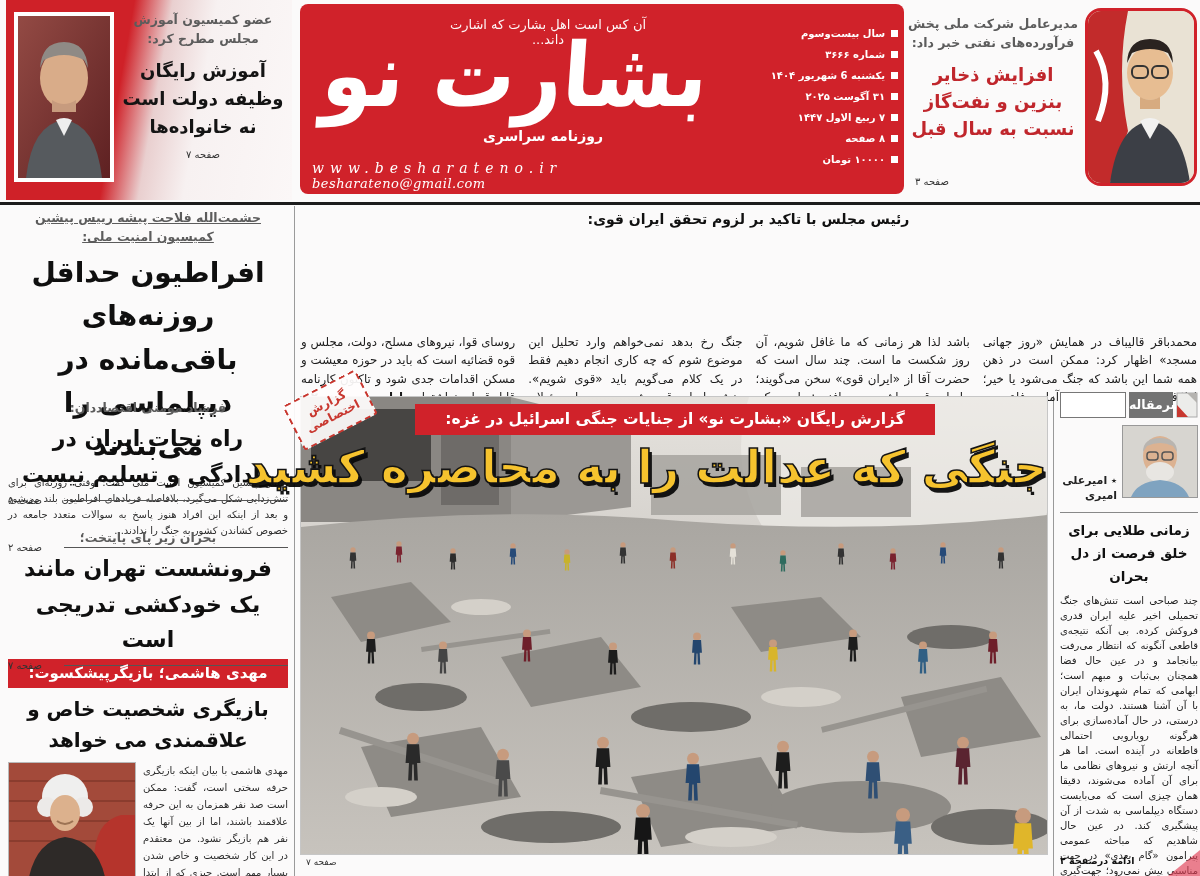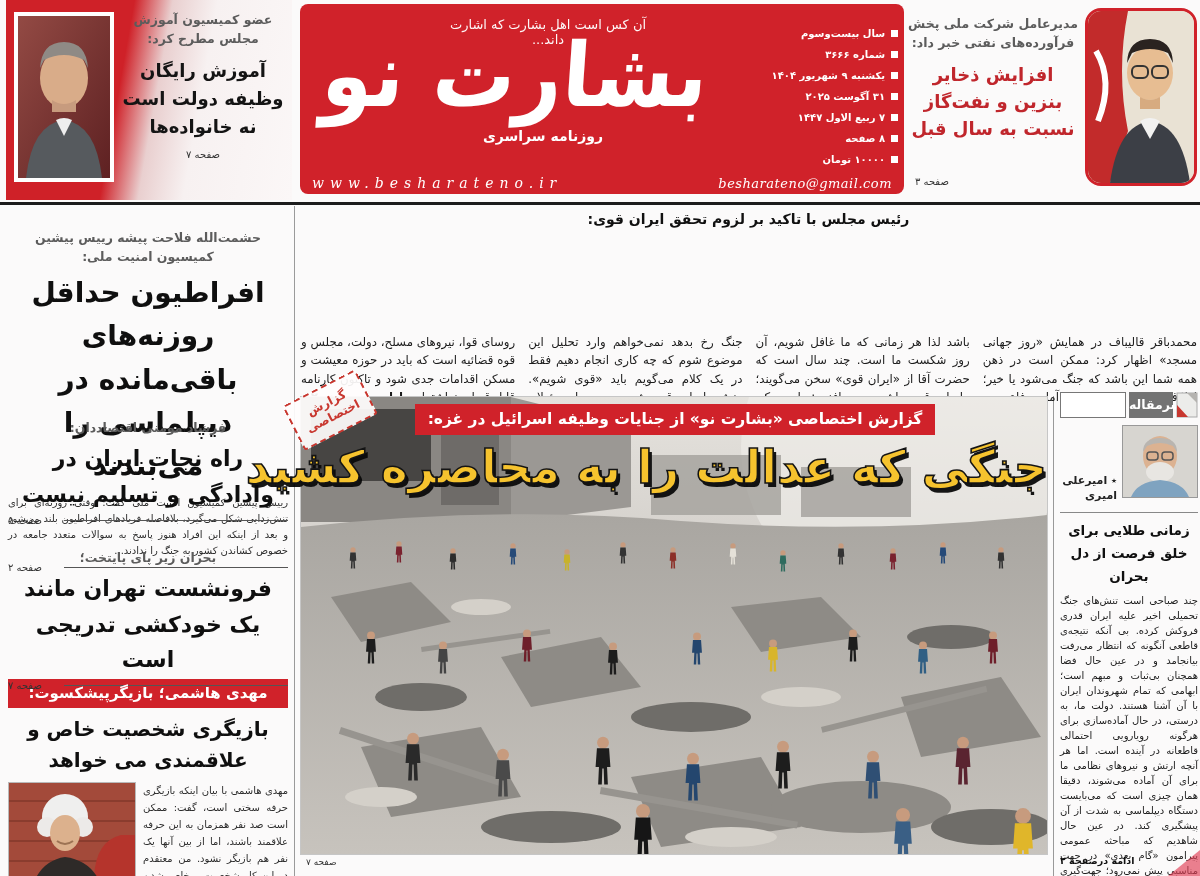--- a/index.html
+++ b/index.html
@@ -19,22 +19,22 @@
 
   
   #masthead{left:300px;top:4px;width:604px;height:190px;background:#d0222a;border-radius:8px;color:#fff;}
   #tagline{left:140px;top:13px;width:216px;text-align:center;font-size:13px;opacity:.96;}
   #logo{left:0;top:20px;width:430px;height:104px;line-height:104px;text-align:center;
         font-size:82px;font-weight:bold;transform:skewX(-4deg) scaleY(1.08);white-space:nowrap;}
   #subtitle{left:158px;top:124px;width:170px;text-align:center;font-size:14px;font-weight:bold;letter-spacing:1px;}
   #mast-info{right:6px;top:19px;width:168px;font-size:10px;font-weight:bold;}
   .inforow{display:flex;align-items:center;justify-content:flex-start;height:21px;}
   .sq{display:inline-block;width:7px;height:7px;background:#fff;margin-left:6px;flex:0 0 auto;}
-  #urlrow{left:12px;right:12px;bottom:3px;display:flex;justify-content:space-between;align-items:baseline;
-          direction:ltr;font-family:"DejaVu Serif",serif;font-style:italic;}
+  #urlrow{left:12px;right:27px;bottom:3px;display:flex;justify-content:space-between;align-items:baseline;
+          direction:ltr;font-family:"DejaVu Serif",serif;font-style:italic;flex-direction:column;}
   #urlrow .www{font-size:14px;letter-spacing:6px;}
   #urlrow .mail{font-size:13px;letter-spacing:.5px;}
 
   
   #card-tr{left:905px;top:0;width:295px;height:200px;}
   #tr-text{left:2px;top:14px;width:172px;text-align:center;}
   #tr-text .head{margin-top:8px;font-size:18px;font-weight:900;color:#c0262c;line-height:1.5;}
   #tr-page{left:10px;top:176px;font-size:10px;color:#333;}
   #card-tr .photo{left:180px;top:8px;width:112px;height:178px;border:3px solid #d0222a;border-radius:16px;overflow:hidden;background:#e9e2d4;}
 
@@ -134,21 +134,21 @@
       <div class="inforow">
           <span class="sq"></span>
           <span>سال بیست‌وسوم</span>
         </div>
       <div class="inforow">
           <span class="sq"></span>
           <span>شماره ۳۶۶۶</span>
         </div>
       <div class="inforow">
           <span class="sq"></span>
-          <span>یکشنبه ۹ شهریور ۱۴۰۴</span>
+          <span>یکشنبه 6 شهریور ۱۴۰۴</span>
         </div>
       <div class="inforow">
           <span class="sq"></span>
           <span>۳۱ آگوست ۲۰۲۵</span>
         </div>
       <div class="inforow">
           <span class="sq"></span>
           <span>۷ ربیع الاول ۱۴۴۷</span>
         </div>
       <div class="inforow">
@@ -187,21 +187,21 @@
       </svg>
     </div>
   </div>
 
   <div id="toprule" class="abs"></div>
   <div id="vline-left" class="abs"></div>
   <div id="vline-right" class="abs"></div>
 
   <div id="left-col" class="abs">
     <div class="art" style="height:182px;">
-      <div class="kicker" style="margin-top:20px;">حشمت‌الله فلاحت پیشه رییس پیشین کمیسیون امنیت ملی:</div>
+      <div class="kicker" style="margin-top:0;text-decoration:underline;">حشمت‌الله فلاحت پیشه رییس پیشین کمیسیون امنیت ملی:</div>
       <div class="lhead" style="font-size:28px;margin-top:4px;">افراطیون حداقل روزنه‌های باقی‌مانده در دیپلماسی را می‌بندند</div>
       <div class="body-sm" style="margin-top:7px;">رییس پیشین کمیسیون امنیت ملی گفت: وقتی روزنه‌ای برای تنش‌زدایی شکل می‌گیرد، بلافاصله فریادهای افراطیون بلند می‌شود و بعد از اینکه این افراد هنوز پاسخ به سوالات متعدد جامعه در خصوص کشاندن کشور به جنگ را ندادند...</div>
       <div class="refrow">
           <span class="pageref">صفحه ۲</span>
           <span class="line"></span>
         </div>
     </div>
     <div class="art" style="height:122px;">
       <div class="kicker" style="margin-top:8px;">فرشاد مومنی اقتصاددان:</div>
       <div class="lhead" style="font-size:22px;margin-top:4px;line-height:1.6;">راه نجات ایران در وادادگی و تسلیم نیست</div>
@@ -335,21 +335,21 @@
         <use href="#fig" transform="translate(302,366) scale(1.35)" color="#1d1d1d"></use>
         <use href="#fig" transform="translate(392,382) scale(1.35)" color="#24466e"></use>
         <use href="#fig" transform="translate(482,370) scale(1.35)" color="#1d1d1d"></use>
         <use href="#fig" transform="translate(572,380) scale(1.35)" color="#2f4f74"></use>
         <use href="#fig" transform="translate(662,366) scale(1.35)" color="#5a2430"></use>
         <use href="#fig" transform="translate(342,438) scale(1.6)" color="#161616"></use>
         <use href="#fig" transform="translate(602,442) scale(1.6)" color="#3a5f85"></use>
         <use href="#fig" transform="translate(722,446) scale(1.8)" color="#e0b62a"></use>
       </g>
     </svg>
-    <div id="gaza-bar" class="abs">گزارش اختصاصی «بشارت نو» از جنایات وظیفه اسرائیل در غزه:</div>
+    <div id="gaza-bar" class="abs">گزارش رایگان «بشارت نو» از جنایات جنگی اسرائیل در غزه:</div>
     <div id="gaza-head" class="abs">جنگی که عدالت را به محاصره کشید</div>
     <div id="stamp" class="abs">
       <span>گزارش</span>
         <span>اختصاصی</span>
     </div>
   </div>
   <div id="gaza-caption" class="abs pageref">صفحه ۷</div>
 
   <div id="editorial" class="abs">
     <div id="ed-head">

